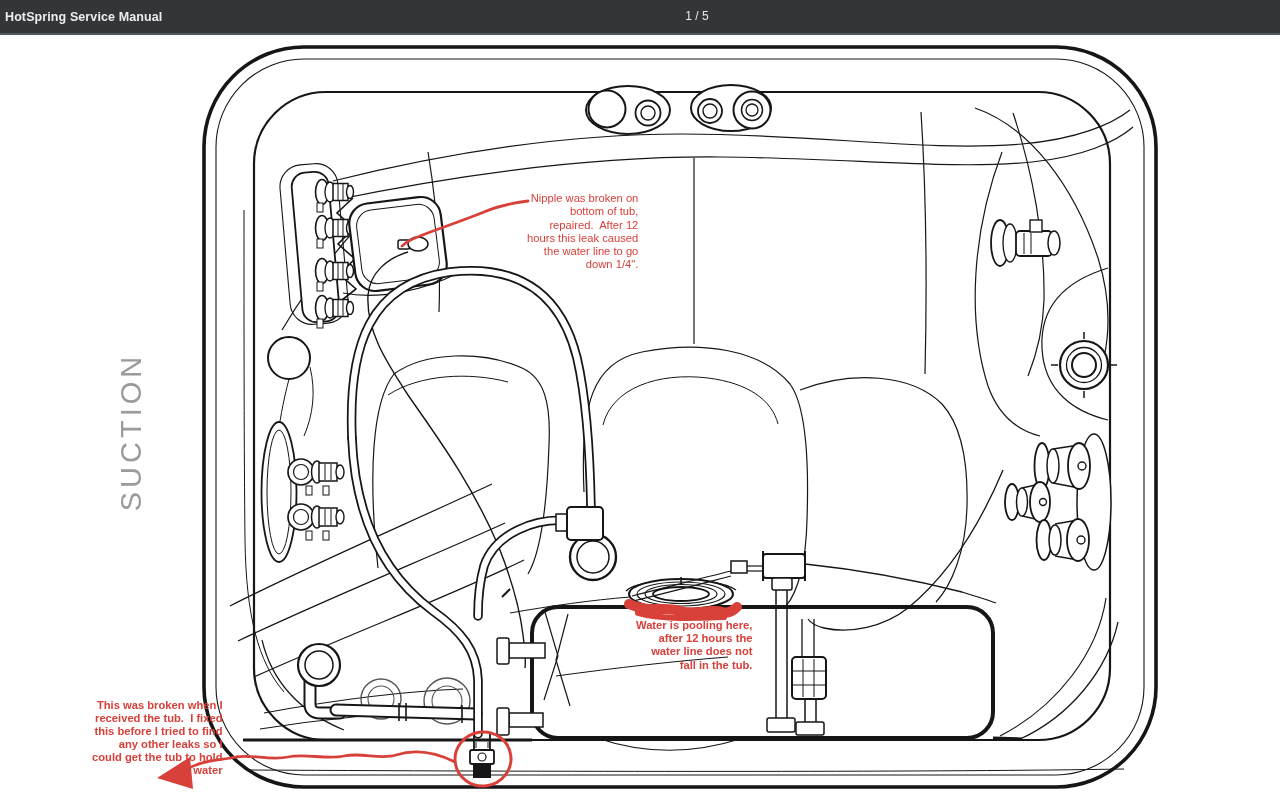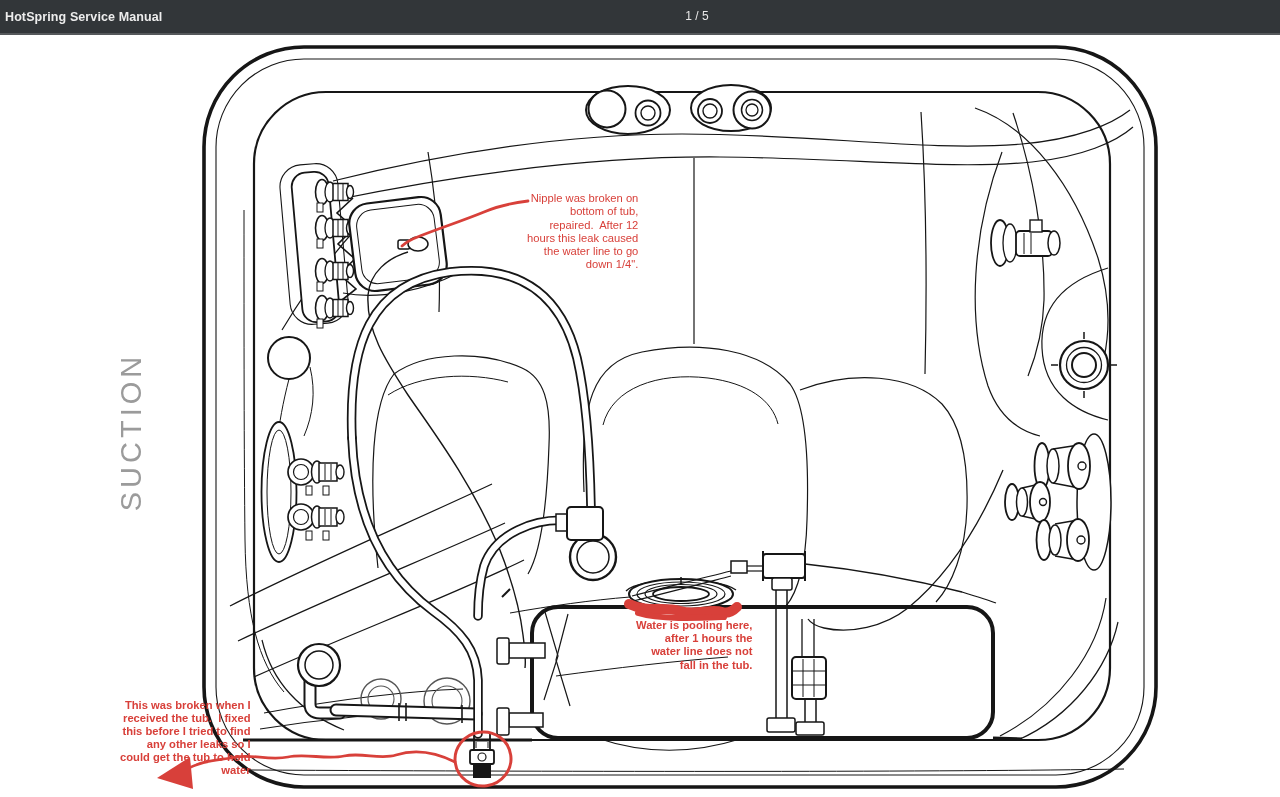--- a/index.html
+++ b/index.html
@@ -11,21 +11,21 @@
            color:#e8e8e8;font-size:12px;}
   .canvas{position:absolute;top:35px;left:0;width:1280px;height:762px;background:#fff;}
   .canvas svg{position:absolute;top:0;left:0;}
   .watermark{position:absolute;left:51px;top:412px;width:160px;height:40px;line-height:40px;text-align:center;
            transform:rotate(-90deg);font-size:29px;font-weight:300;letter-spacing:4px;
            color:var(--watermark-gray,#9b9b9b);z-index:3;}
   .ann{position:absolute;white-space:pre-wrap;width:max-content;color:var(--annotation-red,#d8403a);
            font-size:11.2px;line-height:13.3px;z-index:4;text-align:right;}
   .ann1{left:527px;top:192px;}
   .ann2{left:636px;top:619px;font-weight:bold;line-height:13.2px;}
-  .ann3{left:92px;top:699px;font-weight:bold;line-height:13px;margin-left:28px;}
+  .ann3{left:92px;top:699px;font-weight:bold;line-height:13px;}
   
   .ln{stroke:var(--line,#161616);fill:none;}
   .w{stroke:var(--line,#161616);fill:#fff;}
   .lt{stroke:#555;fill:none;}
   .hb{stroke:var(--line,#161616);stroke-width:9.5;fill:none;stroke-linecap:round;}
   .hw{stroke:#fff;stroke-width:6;fill:none;stroke-linecap:round;}
   .pb{stroke:var(--line,#161616);stroke-width:13;fill:none;stroke-linecap:round;}
   .pw{stroke:#fff;stroke-width:9;fill:none;stroke-linecap:round;}
   .rs{stroke:var(--annotation-red,#d8403a);fill:none;stroke-linecap:round;}
   .rf{fill:var(--annotation-red,#d8403a);}
@@ -338,21 +338,21 @@
   </div>
 
   <div class="watermark">SUCTION</div>
   <div class="ann ann1">Nipple was broken on
 bottom of tub,
 repaired.  After 12
 hours this leak caused
 the water line to go
 down 1/4".</div>
   <div class="ann ann2">Water is pooling here,
-after 1 hours the
+after 12 hours the
 water line does not
 fall in the tub.</div>
   <div class="ann ann3">This was broken when I
 received the tub.  I fixed
 this before I tried to find
 any other leaks so I
 could get the tub to hold
 water</div>
 
 </div>

